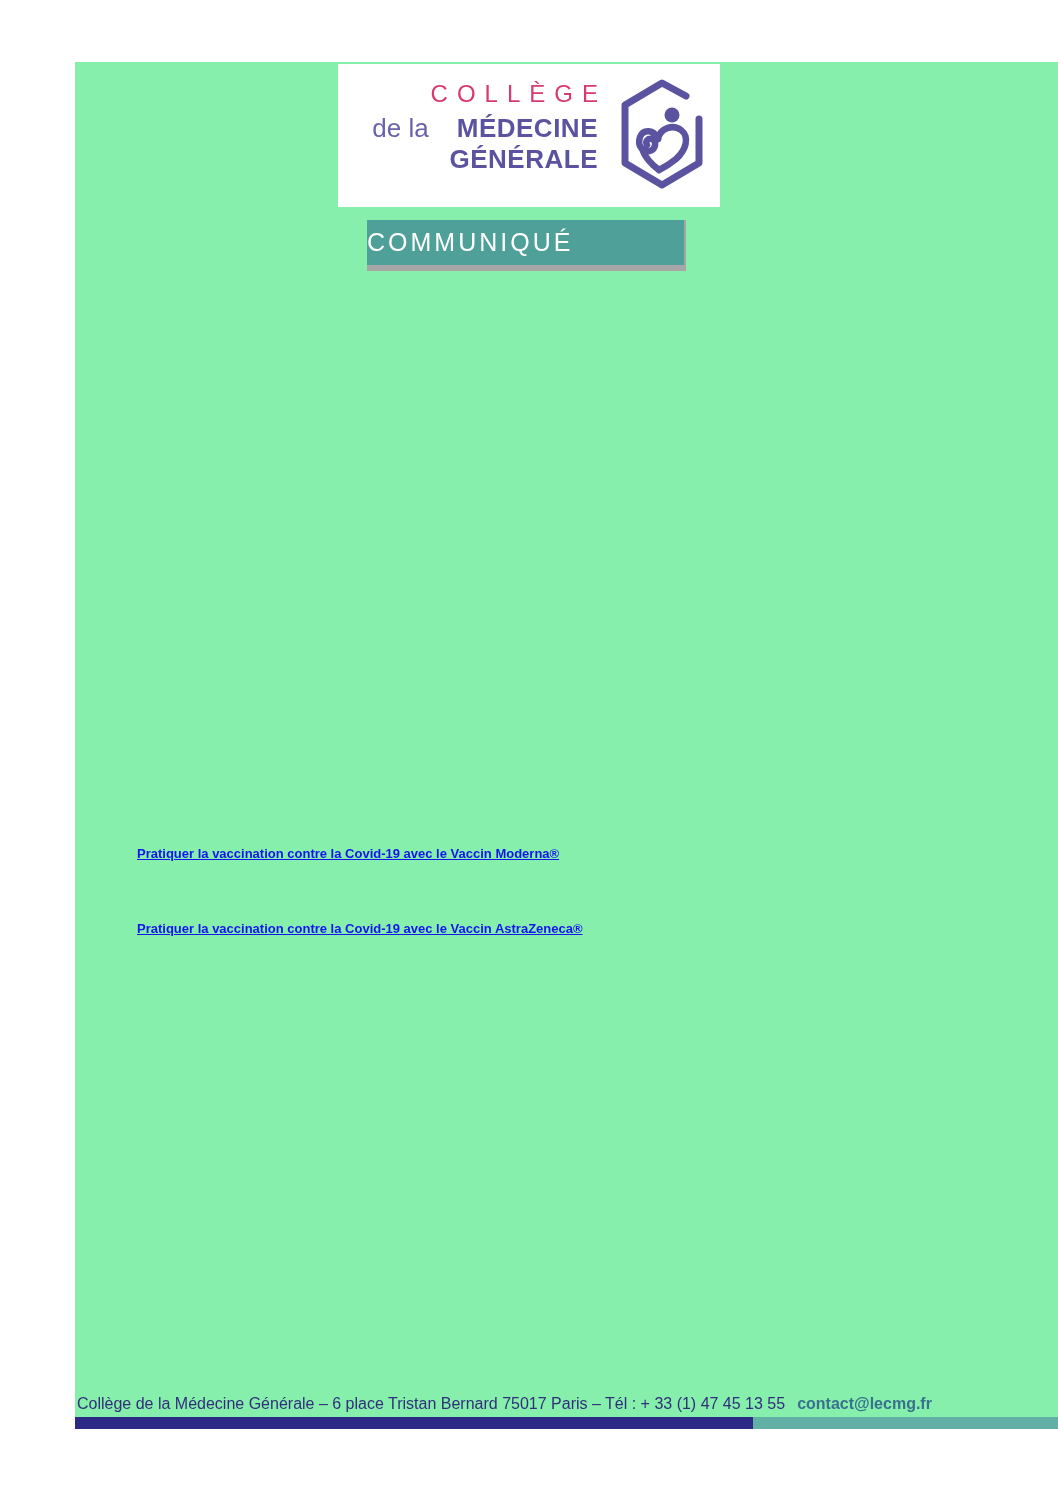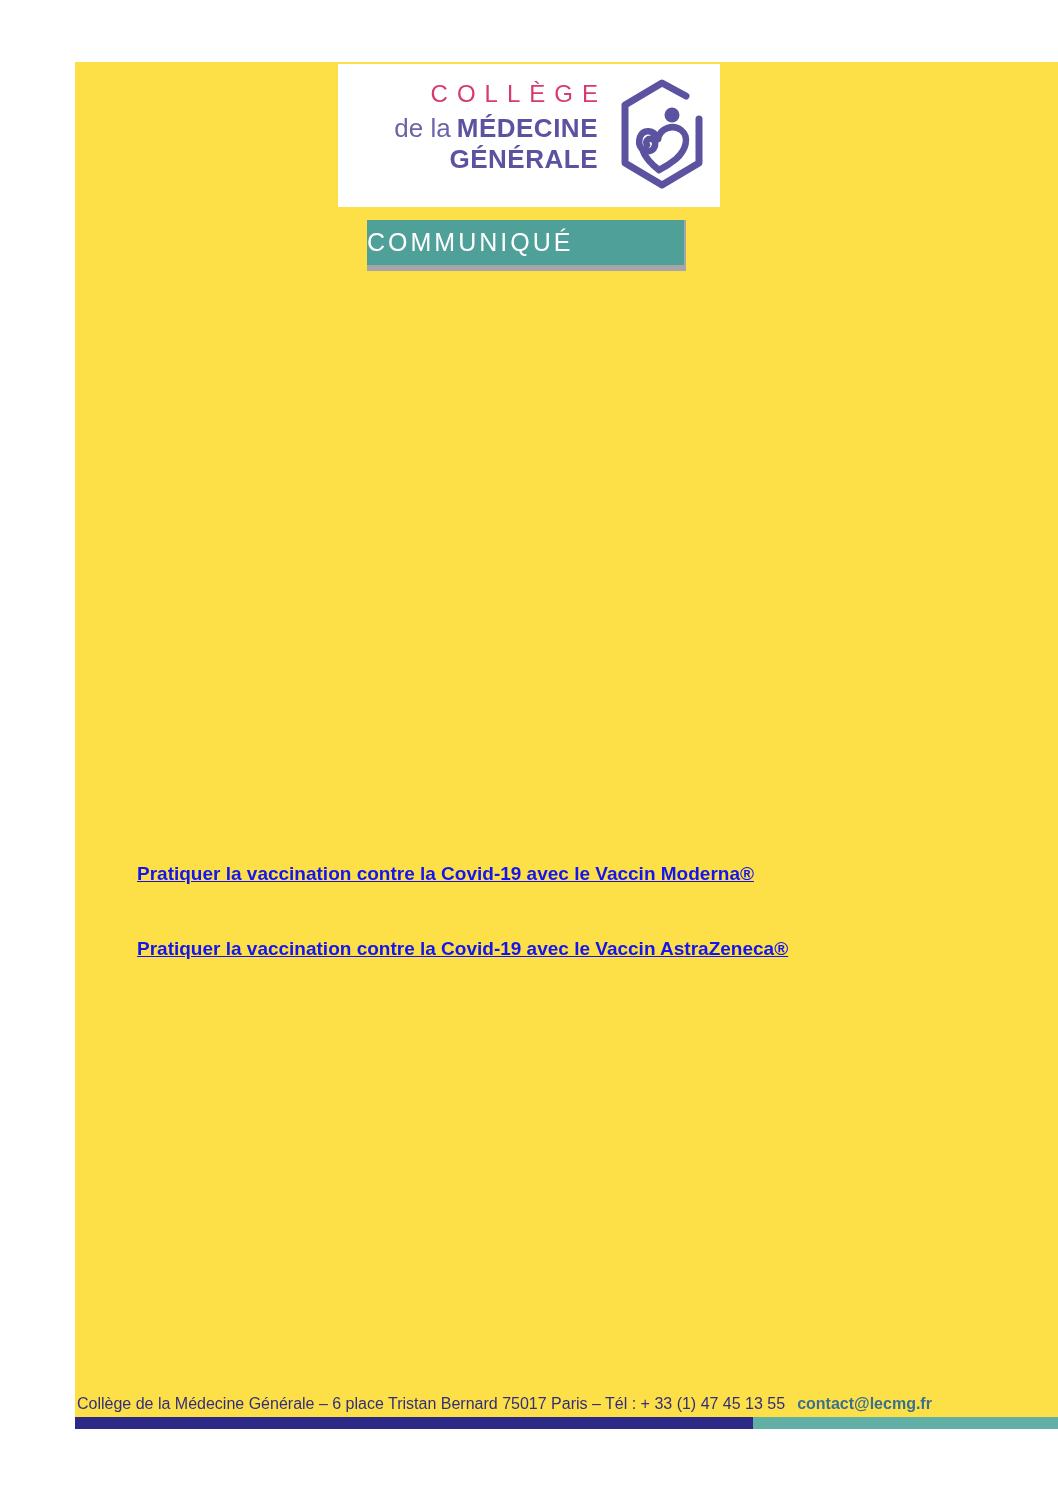--- a/index.html
+++ b/index.html
@@ -3,52 +3,52 @@
 <meta charset="utf-8">
 <style>
   html,body{margin:0;padding:0;background:#ffffff;}
   .page{
     position:relative;width:1058px;height:1497px;background:#ffffff;
     overflow:hidden;font-family:"Liberation Sans",sans-serif;
   }
   
   .dark-area{
     position:absolute;left:75px;top:62px;width:983px;height:1355px;
-    background:#fde047;
+    background:#86efac;
     text-decoration:underline;
   }
   
   .logo-box{
     position:absolute;left:263px;top:2px;width:382px;height:143px;
     background:#ffffff;
   }
   .logo-text{position:absolute;right:122px;top:16px;text-align:right;white-space:nowrap;}
   .logo-line1{
     font-size:24px;font-weight:400;letter-spacing:9px;margin-right:-9px;
     color:#D63A70;
   }
   .logo-line2{margin-top:7px;font-size:26px;line-height:26px;}
   .logo-prefix{color:#6A63AB;font-weight:400;}
-  .logo-mid{color:#5B53A0;font-weight:700;margin-left:6px;letter-spacing:0.5px;}
+  .logo-mid{color:#5B53A0;font-weight:700;margin-left:28px;letter-spacing:0.5px;}
   .logo-line3{margin-top:5px;font-size:26px;line-height:26px;color:#5B53A0;font-weight:700;letter-spacing:0.5px;}
   .logo-icon{position:absolute;left:274px;top:12px;width:100px;height:118px;}
 
   
   .banner{
     position:absolute;left:292px;top:158px;width:317px;height:45px;
     background:#4FA098;border-bottom:6px solid #A6A6A6;border-right:2px solid #A6A6A6;
     display:flex;align-items:center;
   }
   .banner span{color:#ffffff;font-size:25px;letter-spacing:3px;font-weight:400;}
 
   
   .doc-link{
     position:absolute;left:62px;display:block;white-space:nowrap;
-    color:#1414EE;font-size:19px;font-weight:700;line-height:22px;
-    text-decoration:underline;cursor:pointer;margin-top:20px;
+    color:#1414EE;font-size:13px;font-weight:700;line-height:22px;
+    text-decoration:underline;cursor:pointer;
   }
   .link-1{top:781px;}
   .link-2{top:806px;}
   .link-3{top:831px;left:59px;}
   .link-4{top:856px;}
 
   
   .footer-line{
     position:absolute;left:2px;top:1334px;white-space:nowrap;
     font-size:16px;line-height:15px;

